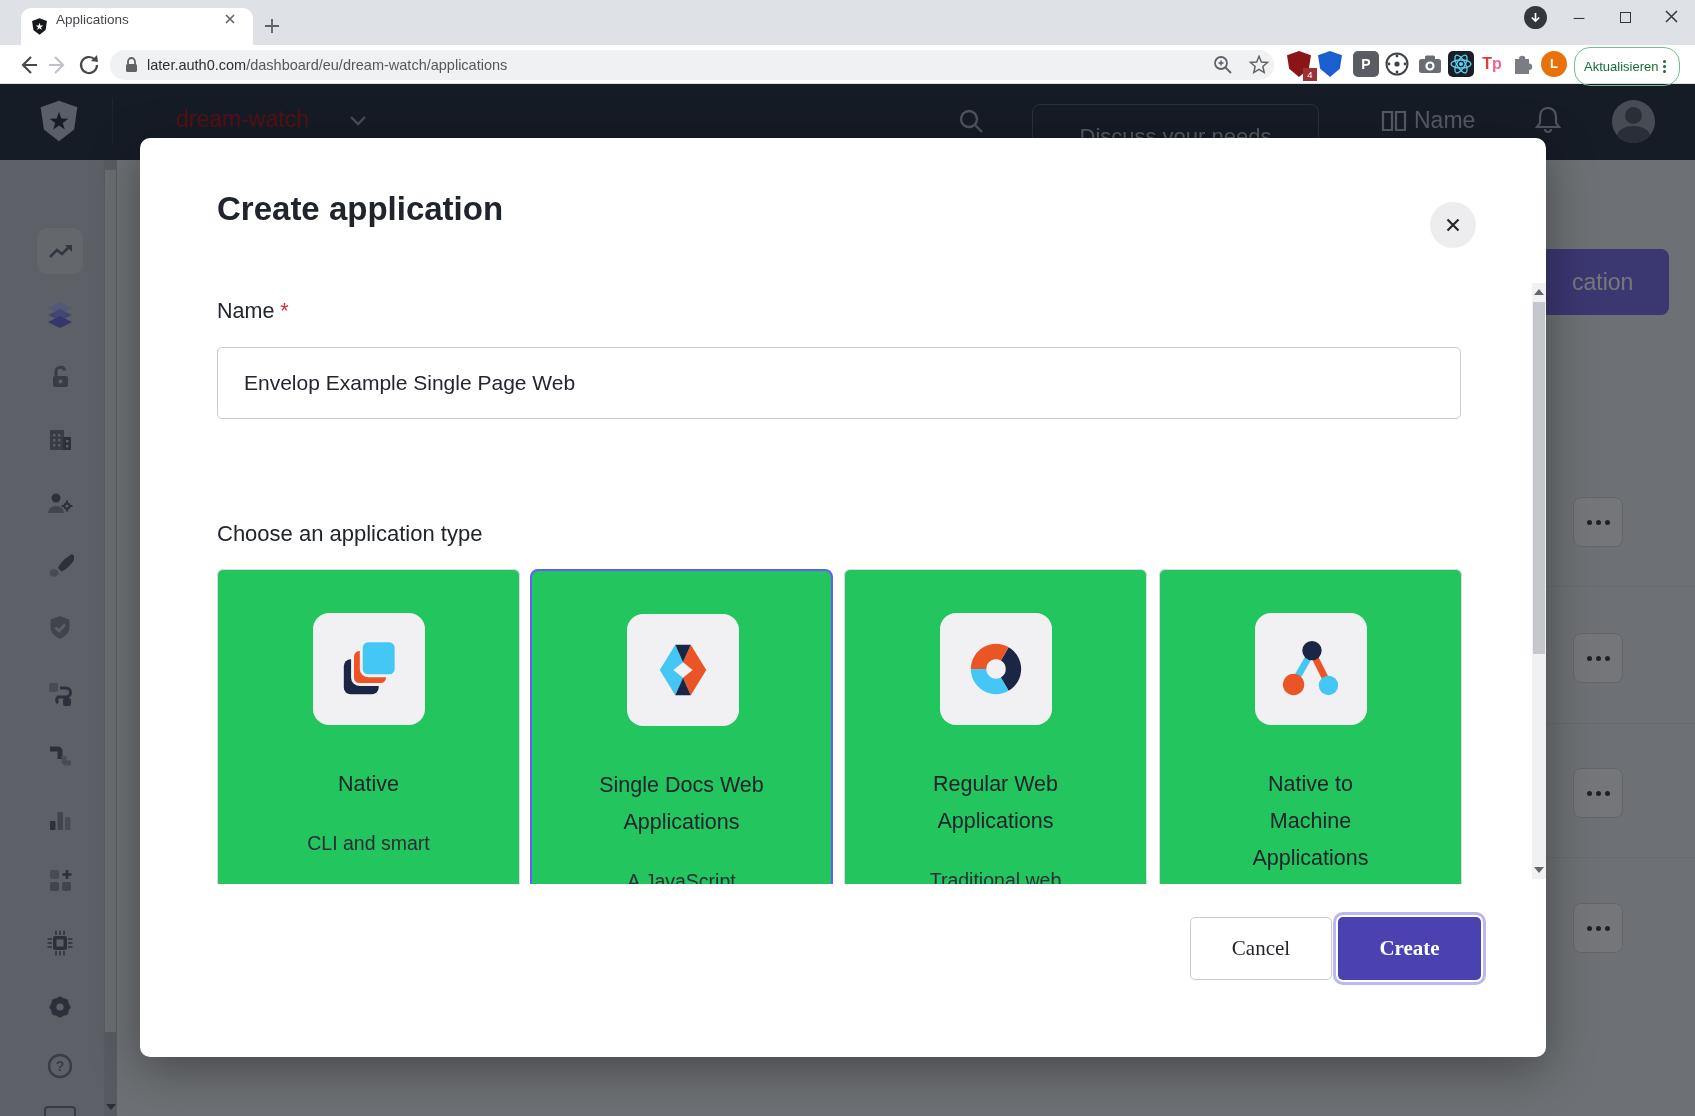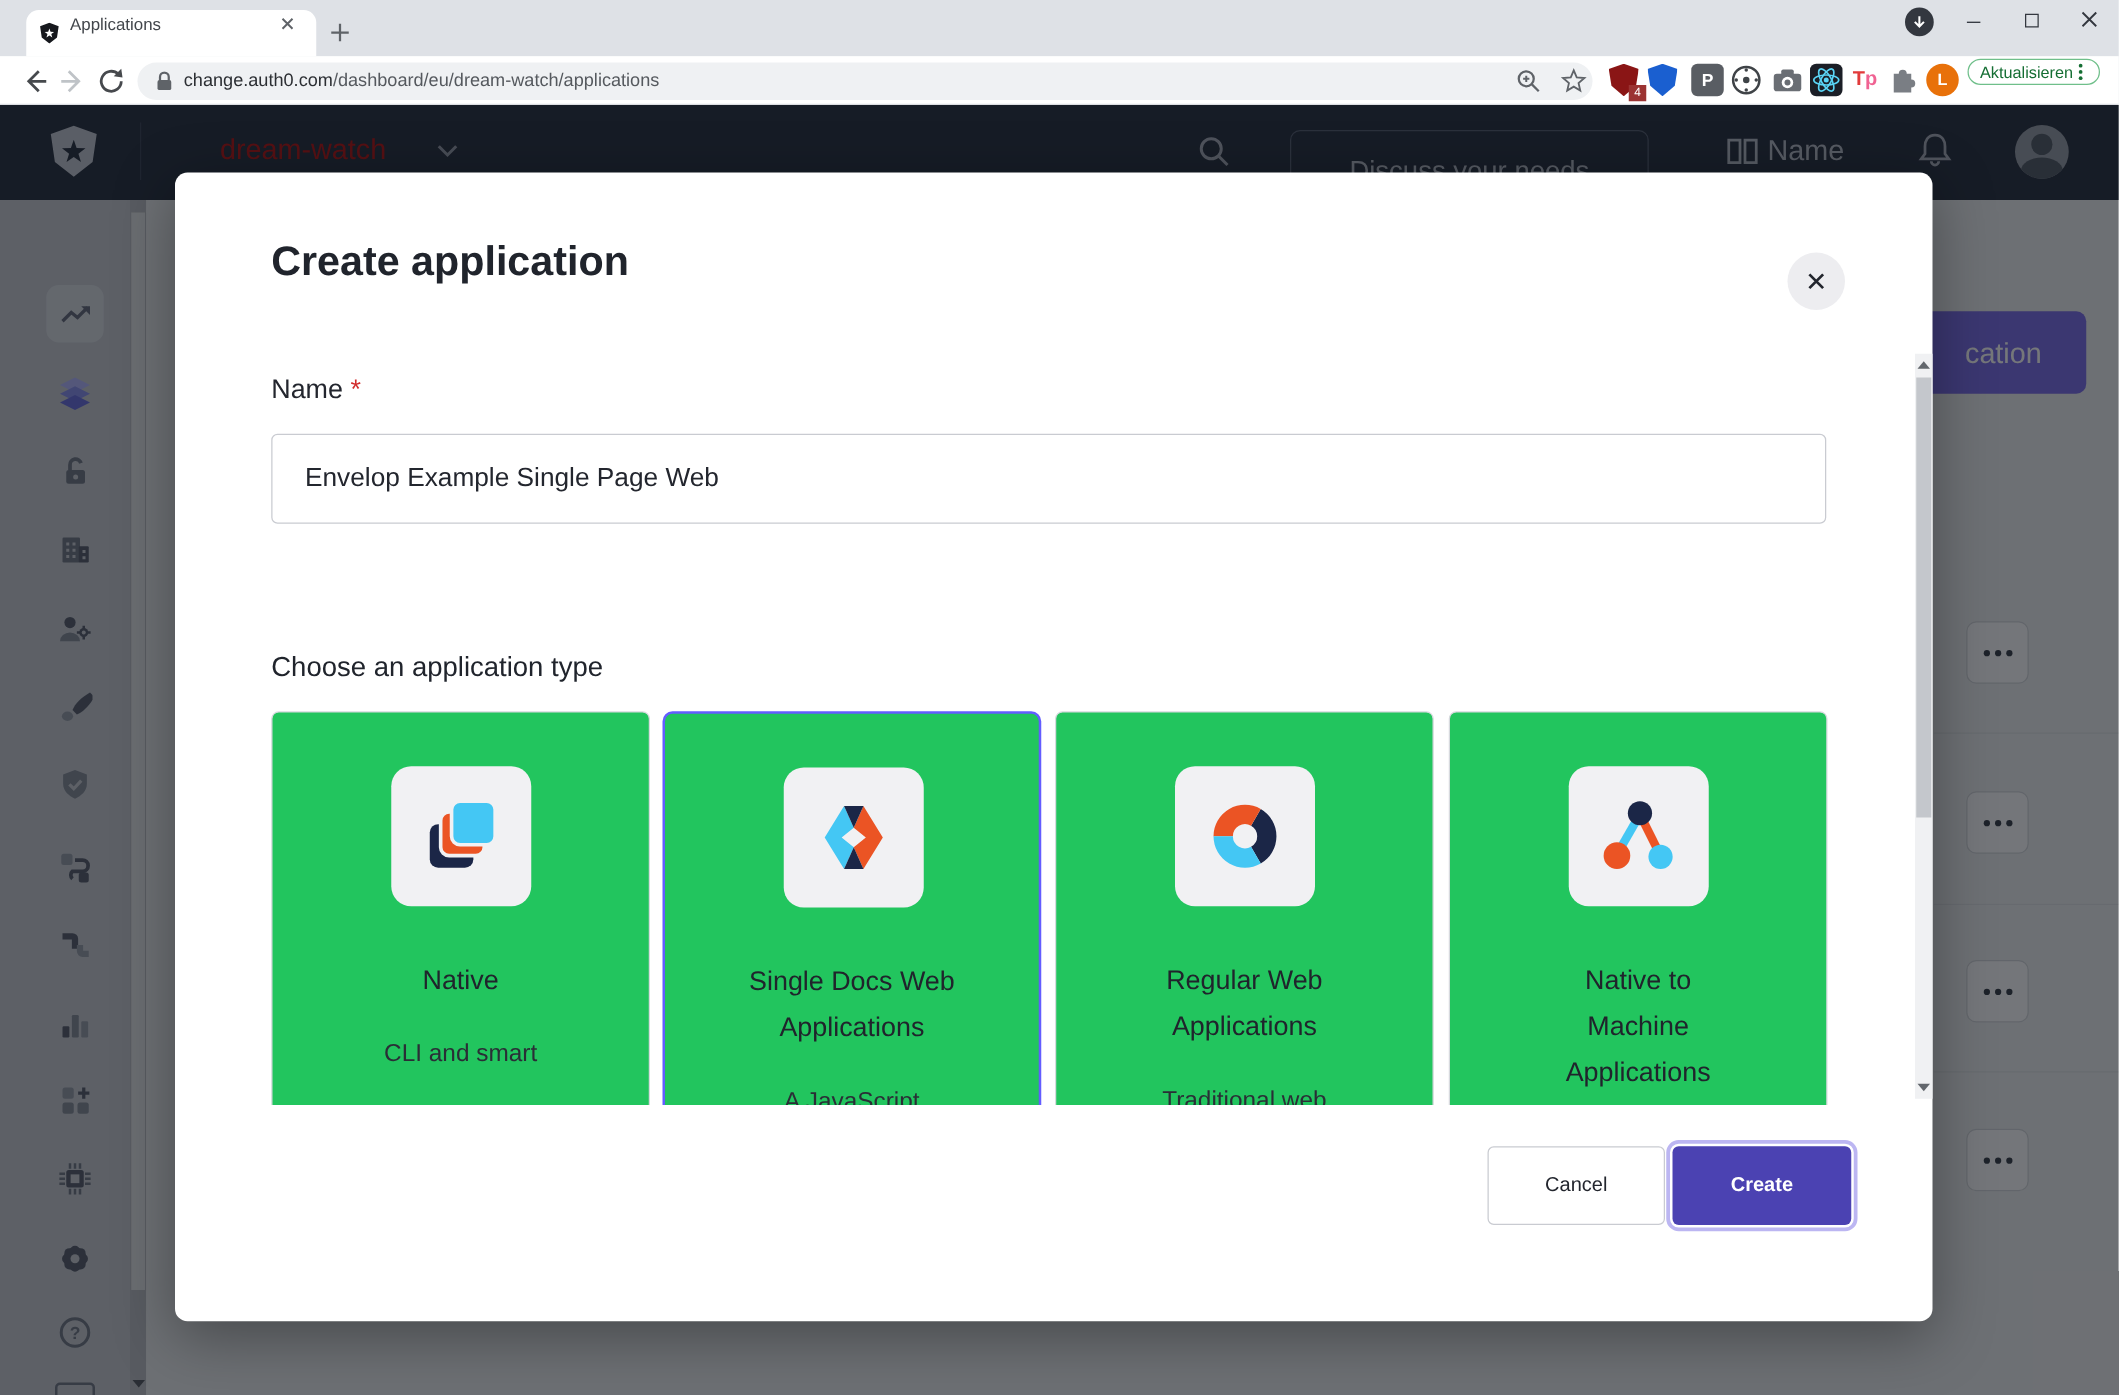--- a/index.html
+++ b/index.html
@@ -17,21 +17,21 @@
   .win-glyph { width:46px; text-align:center; font-size:15px; color:#33373f; }
   .update-circle { left:1524px; top:6px; width:23px; height:23px; border-radius:50%; background:#33373f; display:flex; align-items:center; justify-content:center; }
   .toolbar { left:0; top:45px; width:1695px; height:39px; background:#ffffff; border-bottom:1px solid #dcdee2; z-index:50; }
   .navbtn { top:52px; width:26px; height:26px; }
   .omnibox { left:110px; top:50px; width:1164px; height:30px; border-radius:15px; background:#eff1f3; display:flex; align-items:center; }
   .url { font-size:14.5px; color:#2c2f33; margin-left:8px; white-space:nowrap; }
   .url .path { color:#55595e; }
   .ext { top:51px; width:26px; height:26px; z-index:52; }
   .shield-ic { width:24px; height:26px; clip-path:polygon(50% 0,100% 16%,91% 68%,50% 100%,9% 68%,0 16%); }
   .badge { position:absolute; right:-4px; bottom:-4px; width:14px; height:13px; background:#9b3332; color:#fff; font-size:9.5px; text-align:center; line-height:13px; }
-  .pill { left:1574px; top:47px; width:106px; height:21px; border:1.5px solid #6fbf8a; border-radius:16px; display:flex; align-items:center; z-index:52; }
+  .pill { left:1574px; top:47px; width:106px; height:39px; border:1.5px solid #6fbf8a; border-radius:16px; display:flex; align-items:center; z-index:52; }
   .pill-label { font-size:13px; color:#156e33; margin-left:9px; }
   .vdots { margin-left:5px; display:flex; flex-direction:column; gap:2px; }
   .vdots i { width:3px; height:3px; border-radius:50%; background:#156e33; }
 
   
   .a0nav { left:0; top:84px; width:1695px; height:76px; background:#2e3545; z-index:1; }
   .a0side { left:0; top:160px; width:104px; height:956px; background:#c9ccd3; z-index:1; }
   .a0scroll { left:104px; top:160px; width:13px; height:956px; background:#bfc2c7; z-index:1; }
   .a0content { left:117px; top:160px; width:1578px; height:956px; background:#eef0f2; z-index:1; }
   .sb-item { position:absolute; left:46px; width:28px; height:28px; }
@@ -55,21 +55,21 @@
   .choose { left:77px; top:238px; font-size:22px; color:#20242c; }
   .card { position:absolute; top:286px; width:303px; height:400px; background:#22c55e; border:1px solid #d7d9de; border-radius:6px; cursor:pointer; }
   .card.sel { border:2px solid #635dff; border-radius:8px; }
   .tile { position:absolute; left:95px; top:43px; width:112px; height:112px; background:#f1f1f3; border-radius:16px; display:flex; align-items:center; justify-content:center; }
   .c-title { position:absolute; left:0; top:196px; width:100%; text-align:center; font-size:21.5px; color:#20242c; line-height:37px; }
   .c-desc { position:absolute; left:0; width:100%; text-align:center; font-size:19.5px; color:#2a2e36; line-height:33px; }
   .m-scroll { left:1392px; top:145px; width:14px; height:596px; background:#f0f1f3; position:absolute; }
   .m-thumb { position:absolute; left:1px; top:19px; width:12px; height:352px; background:#c4c7cc; }
   .tri-up { width:0; height:0; border-left:5px solid transparent; border-right:5px solid transparent; border-bottom:6px solid #63676d; position:absolute; left:2px; top:6px; }
   .tri-dn { width:0; height:0; border-left:5px solid transparent; border-right:5px solid transparent; border-top:6px solid #63676d; position:absolute; left:2px; bottom:6px; }
-  .btn { position:absolute; top:779px; height:63px; border-radius:5px; font-size:16px; display:flex; align-items:center; justify-content:center; cursor:pointer; font-family:Liberation Sans, sans-serif; }
+  .btn { position:absolute; top:779px; height:63px; border-radius:5px; font-size:21px; display:flex; align-items:center; justify-content:center; cursor:pointer; font-family:Liberation Serif, serif; }
   .btn-cancel { left:1050px; width:142px; background:#fff; border:1px solid #c9cbd1; color:#23262e; }
   .btn-create { left:1198px; width:143px; background:#4b42b2; border:none; color:#fff; font-weight:bold; outline:3px solid #bcb6f2; outline-offset:2px; }
 </style>
 </head>
 <body>
 
 <div class="abs a0nav"></div>
 <div class="abs a0side"></div>
 <div class="abs a0scroll">
   <div class="abs" style="left:1px;top:10px;width:11px;height:862px;background:#e6e8ea;"></div>
@@ -260,21 +260,21 @@
 </svg>
 <svg class="abs navbtn" style="left:76px;z-index:52;" viewBox="0 0 26 26">
   <path d="M21,13 a8,8 0 1 1 -2.4,-5.7" stroke="#46494d" stroke-width="2.2" fill="none"></path>
   <polygon points="21,3 22,10 15,9" fill="#46494d"></polygon>
 </svg>
 <div class="abs omnibox" style="z-index:51;">
   <svg style="margin-left:14px;" width="15" height="17" viewBox="0 0 15 17">
     <path d="M4,7 v-2.5 a3.5,3.5 0 0 1 7,0 V7" fill="none" stroke="#5f6368" stroke-width="1.8"></path>
     <rect x="2" y="7" width="11" height="8" rx="1.5" fill="#5f6368"></rect>
   </svg>
-  <div class="url"><span>change.auth0.com</span><span class="path">/dashboard/eu/dream-watch/applications</span></div>
+  <div class="url"><span>later.auth0.com</span><span class="path">/dashboard/eu/dream-watch/applications</span></div>
 </div>
 <svg class="abs" style="left:1212px;top:54px;z-index:52;" width="22" height="22" viewBox="0 0 22 22">
   <circle cx="9" cy="9" r="6" fill="none" stroke="#5f6368" stroke-width="1.8"></circle>
   <line x1="13.5" y1="13.5" x2="19" y2="19" stroke="#5f6368" stroke-width="1.8"></line>
   <line x1="6.5" y1="9" x2="11.5" y2="9" stroke="#5f6368" stroke-width="1.6"></line>
   <line x1="9" y1="6.5" x2="9" y2="11.5" stroke="#5f6368" stroke-width="1.6"></line>
 </svg>
 <svg class="abs" style="left:1248px;top:54px;z-index:52;" width="22" height="22" viewBox="0 0 24 24">
   <path d="M12,2.5 l2.6,6.2 6.7,0.5 -5.1,4.4 1.5,6.6 -5.7,-3.5 -5.7,3.5 1.5,-6.6 -5.1,-4.4 6.7,-0.5 z" fill="none" stroke="#5f6368" stroke-width="1.6"></path>
 </svg>

